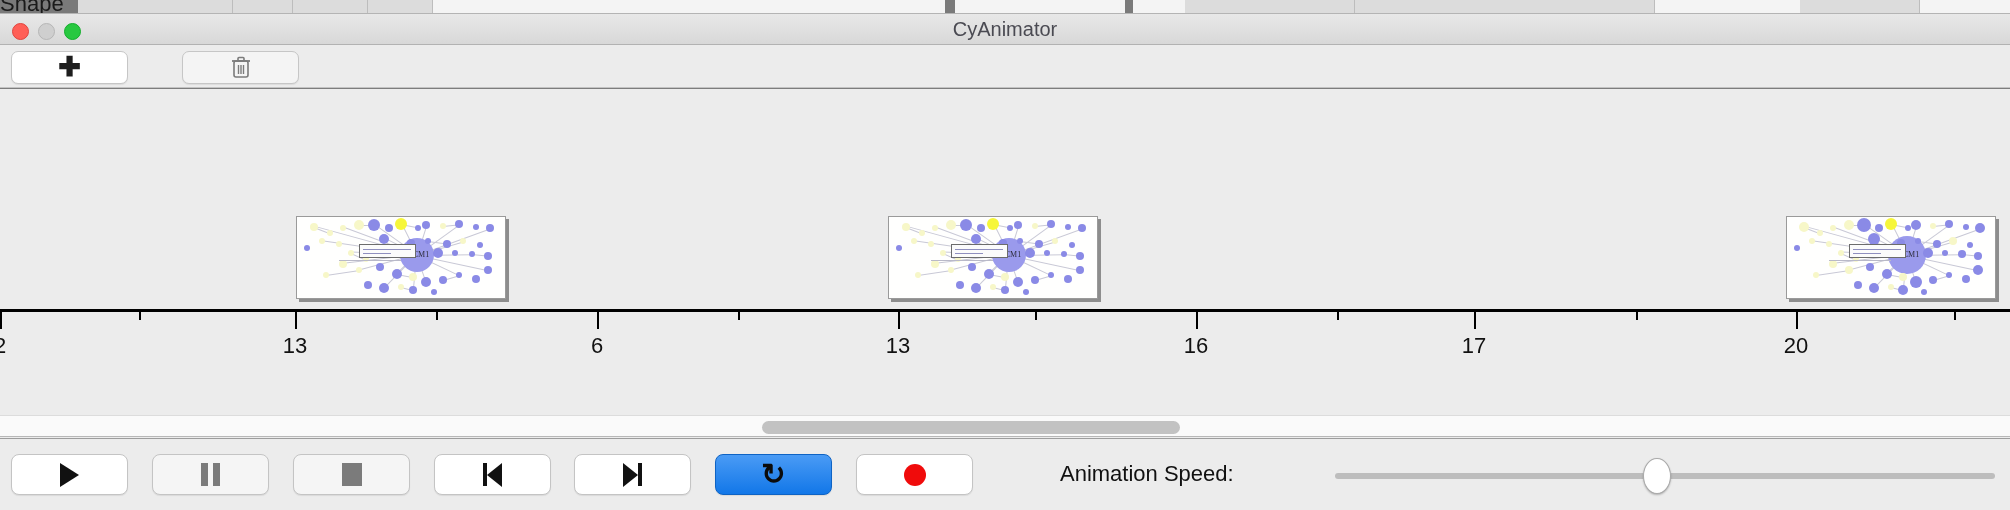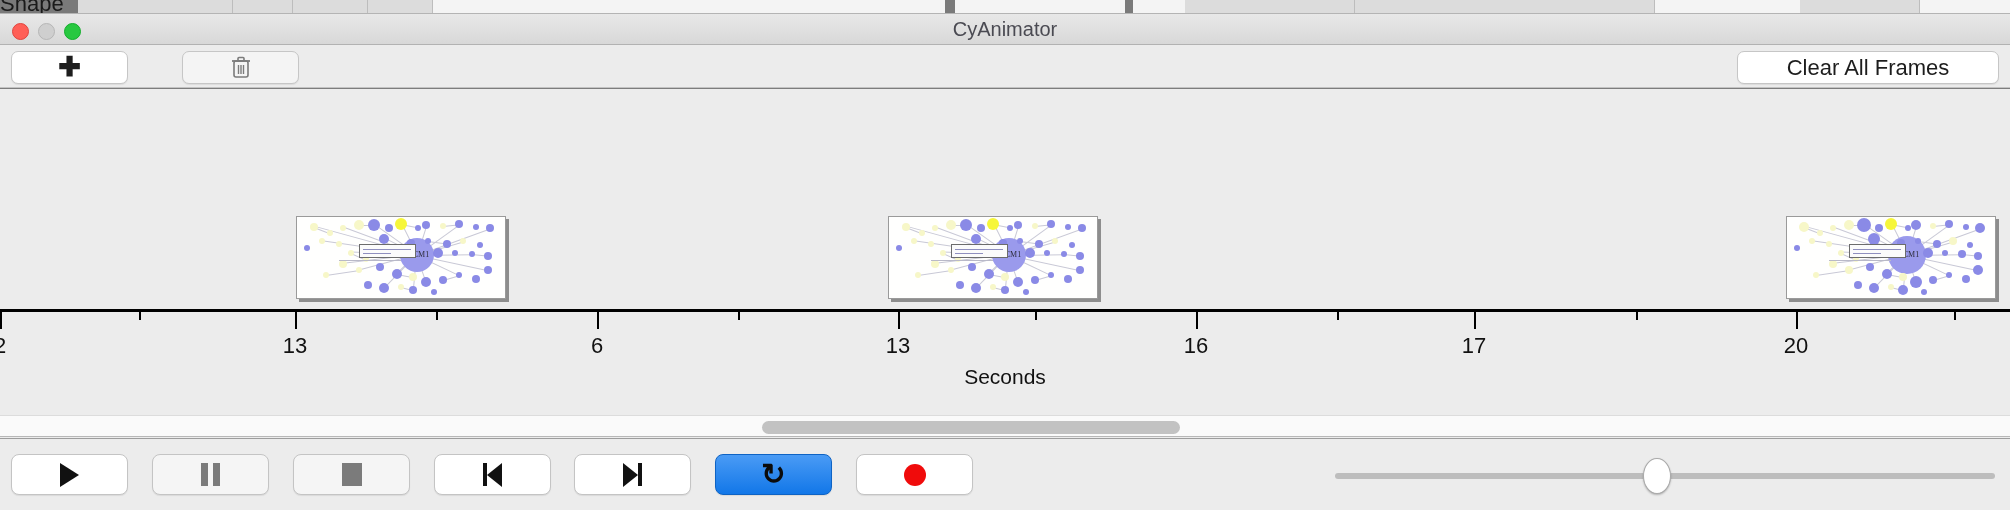--- a/index.html
+++ b/index.html
@@ -294,21 +294,20 @@
   <div class="btn disabled" id="delete-frame-btn">
     <svg width="22" height="25" viewBox="0 0 22 25">
       <rect x="4" y="6" width="14" height="16" rx="2" fill="none" stroke="#7b7b7b" stroke-width="1.6"></rect>
       <line x1="2" y1="6" x2="20" y2="6" stroke="#7b7b7b" stroke-width="1.8"></line>
       <rect x="8" y="2.5" width="6" height="3.5" rx="1" fill="none" stroke="#7b7b7b" stroke-width="1.6"></rect>
       <line x1="8.5" y1="10" x2="8.5" y2="19" stroke="#7b7b7b" stroke-width="1.4"></line>
       <line x1="11" y1="10" x2="11" y2="19" stroke="#7b7b7b" stroke-width="1.4"></line>
       <line x1="13.5" y1="10" x2="13.5" y2="19" stroke="#7b7b7b" stroke-width="1.4"></line>
     </svg>
   </div>
-  <div class="btn" id="clear-all-btn">Clear All Frames</div>
 </div>
 
 <div class="timeline-panel">
 
   <div class="frames-area">
     <div class="frame-thumb" id="thumb-1" style="left: 296px; top: 127px;">
         <div class="thumb-canvas">
           <div class="edge" style="left: 119.6px; top: 38.07px; width: 106.792px; transform: rotate(-164.605deg);"></div>
           <div class="edge" style="left: 119.6px; top: 38.07px; width: 78.8086px; transform: rotate(-159.546deg);"></div>
           <div class="edge" style="left: 119.6px; top: 38.07px; width: 52.1188px; transform: rotate(-144.898deg);"></div>
@@ -591,21 +590,20 @@
         <div class="tick major" style="left: 1196px;"></div>
         <div class="tick-label" style="left: 1196px;">16</div>
         <div class="tick minor" style="left: 1337px;"></div>
         <div class="tick major" style="left: 1474px;"></div>
         <div class="tick-label" style="left: 1474px;">17</div>
         <div class="tick minor" style="left: 1636px;"></div>
         <div class="tick major" style="left: 1796px;"></div>
         <div class="tick-label" style="left: 1796px;">20</div>
         <div class="tick minor" style="left: 1954px;"></div>
       </div>
-    <div class="axis-title">Seconds</div>
   </div>
 </div>
 
 <div class="hscroll">
   <div class="hscroll-thumb"></div>
 </div>
 
 <div class="playbar">
 
   <div class="pbtn" id="play-btn">
@@ -638,18 +636,19 @@
   </div>
 
   <div class="pbtn accent" id="loop-btn">
     <span class="ico-loop">↻</span>
   </div>
 
   <div class="pbtn" id="record-btn">
     <span class="ico-record"></span>
   </div>
 
+  <div class="speed-label">Animation Speed:</div>
 
   <div class="slider">
     <div class="slider-track"></div>
     <div class="slider-thumb"></div>
   </div>
 </div>
 
 </body></html>

